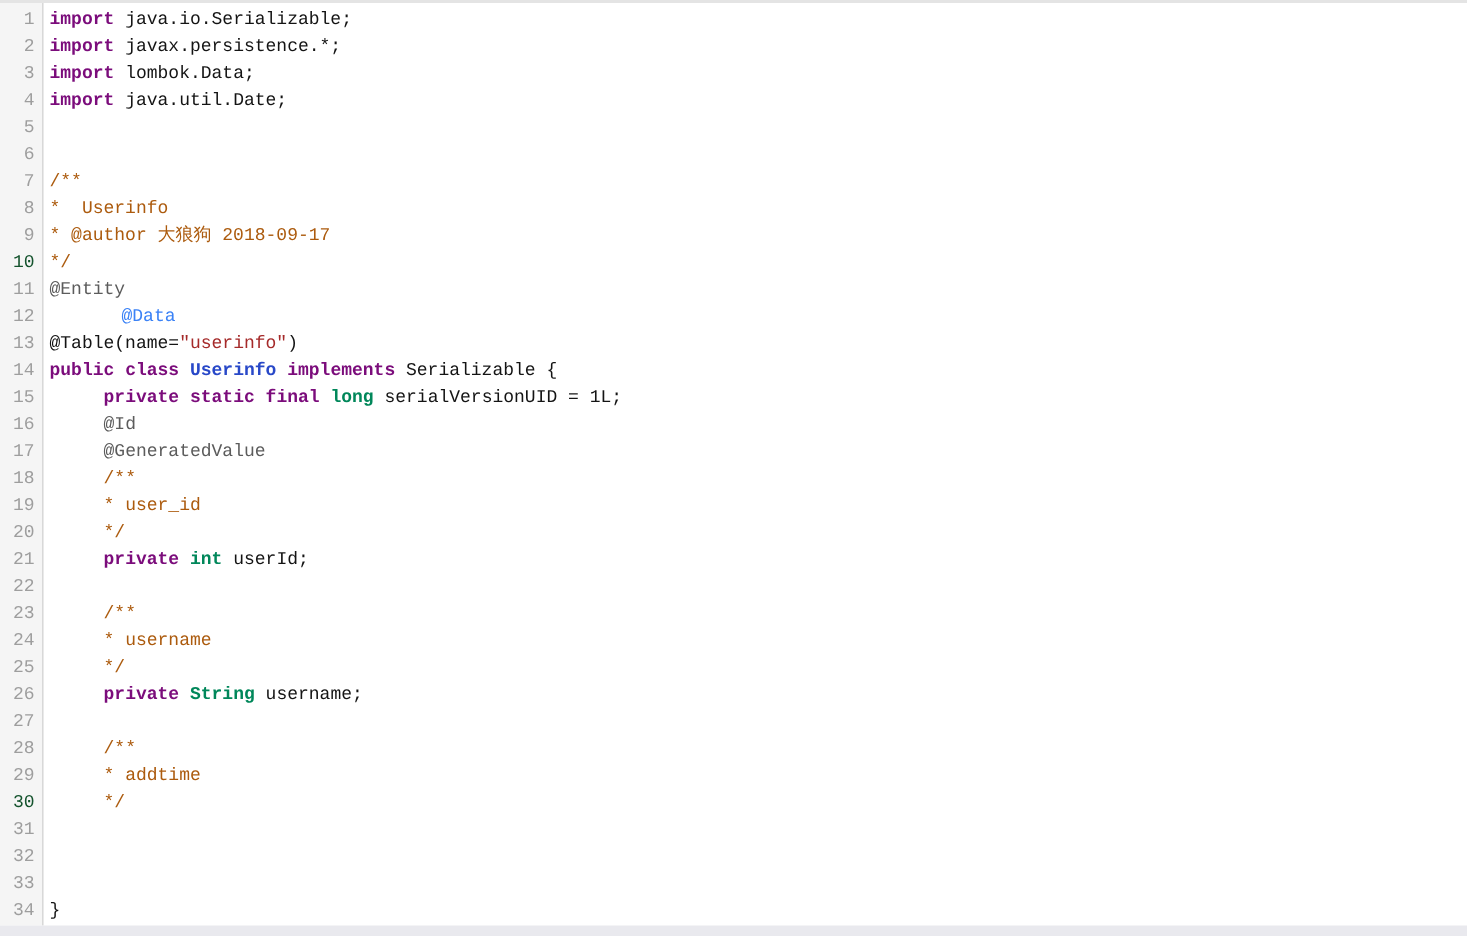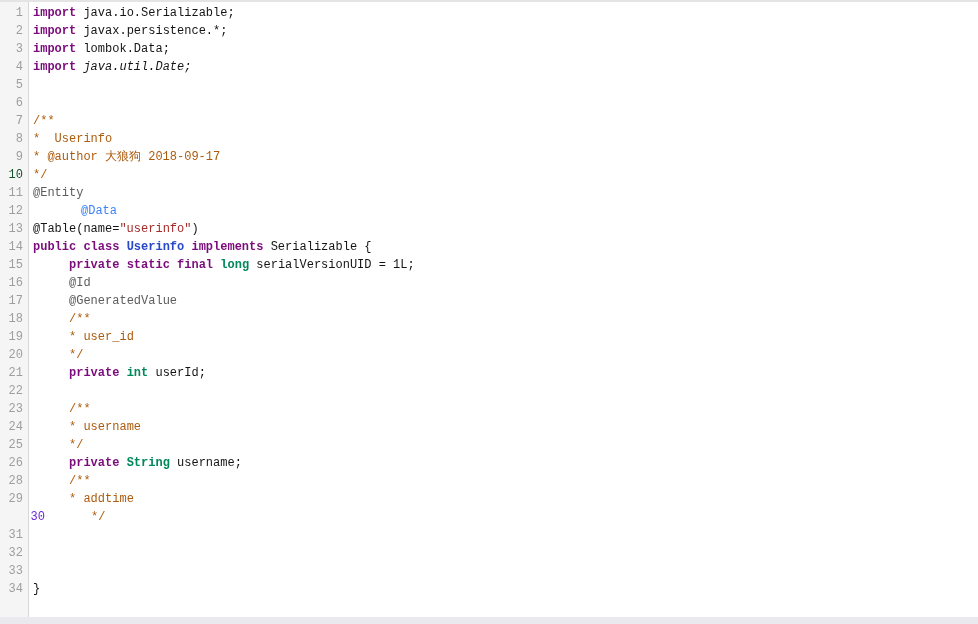--- a/index.html
+++ b/index.html
@@ -33,21 +33,21 @@
       <div class="line">
         <span class="ln" style="color: rgb(158, 158, 158);">2</span>
         <span class="code"><span class="seg-k" style="color: rgb(123, 12, 123);">import</span><span class="seg-p" style="color: rgb(20, 20, 20);"> javax.persistence.*;</span></span>
       </div>
       <div class="line">
         <span class="ln" style="color: rgb(158, 158, 158);">3</span>
         <span class="code"><span class="seg-k" style="color: rgb(123, 12, 123);">import</span><span class="seg-p" style="color: rgb(20, 20, 20);"> lombok.Data;</span></span>
       </div>
       <div class="line">
         <span class="ln" style="color: rgb(158, 158, 158);">4</span>
-        <span class="code"><span class="seg-k" style="color: rgb(123, 12, 123);">import</span><span class="seg-p" style="color: rgb(20, 20, 20); font-style: italic;"> java.util.Date;</span></span>
+        <span class="code"><span class="seg-k" style="color: rgb(123, 12, 123);">import</span><span class="seg-p" style="color: rgb(20, 20, 20);"> java.util.Date;</span></span>
       </div>
       <div class="line">
         <span class="ln" style="color: rgb(158, 158, 158);">5</span>
       </div>
       <div class="line">
         <span class="ln" style="color: rgb(158, 158, 158);">6</span>
         <span class="code"></span>
       </div>
       <div class="line">
         <span class="ln" style="color: rgb(158, 158, 158);">7</span>
@@ -123,29 +123,33 @@
       </div>
       <div class="line">
         <span class="ln" style="color: rgb(158, 158, 158);">25</span>
         <span class="code"><span class="seg-p" style="color: rgb(20, 20, 20);">     </span><span class="seg-c" style="color: rgb(172, 91, 14);">*/</span></span>
       </div>
       <div class="line">
         <span class="ln" style="color: rgb(158, 158, 158);">26</span>
         <span class="code"><span class="seg-p" style="color: rgb(20, 20, 20);">     </span><span class="seg-k" style="color: rgb(123, 12, 123);">private</span><span class="seg-p" style="color: rgb(20, 20, 20);"> </span><span class="seg-t" style="color: rgb(0, 135, 90);">String</span><span class="seg-p" style="color: rgb(20, 20, 20);"> username;</span></span>
       </div>
       <div class="line">
+        <span class="ln" style="color: rgb(158, 158, 158);">27</span>
+        <span class="code"></span>
+      </div>
+      <div class="line">
         <span class="ln" style="color: rgb(158, 158, 158);">28</span>
         <span class="code"><span class="seg-p" style="color: rgb(20, 20, 20);">     </span><span class="seg-c" style="color: rgb(172, 91, 14);">/**</span></span>
       </div>
       <div class="line">
         <span class="ln" style="color: rgb(158, 158, 158);">29</span>
         <span class="code"><span class="seg-p" style="color: rgb(20, 20, 20);">     </span><span class="seg-c" style="color: rgb(172, 91, 14);">* addtime</span></span>
       </div>
       <div class="line">
-        <span class="ln" style="color: #6d28d9; padding-left: 22px;">30</span>
+        <span class="ln" style="color: #14532d;">30</span>
         <span class="code"><span class="seg-p" style="color: rgb(20, 20, 20);">     </span><span class="seg-c" style="color: rgb(172, 91, 14);">*/</span></span>
       </div>
       <div class="line">
         <span class="ln" style="color: rgb(158, 158, 158);">31</span>
       </div>
       <div class="line">
         <span class="ln" style="color: rgb(158, 158, 158);">32</span>
         <span class="code"></span>
       </div>
       <div class="line">

